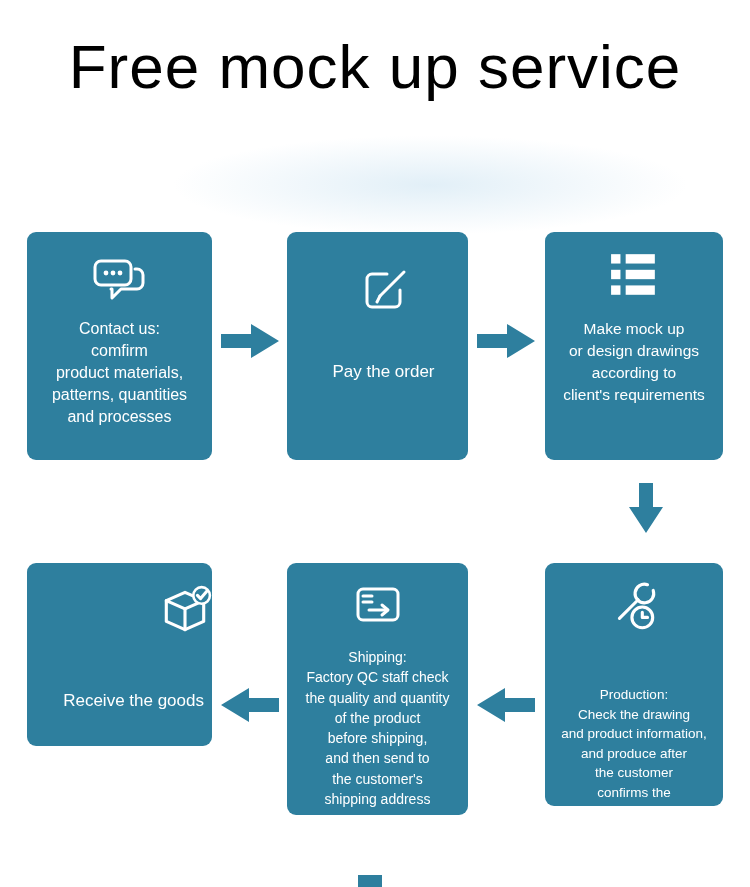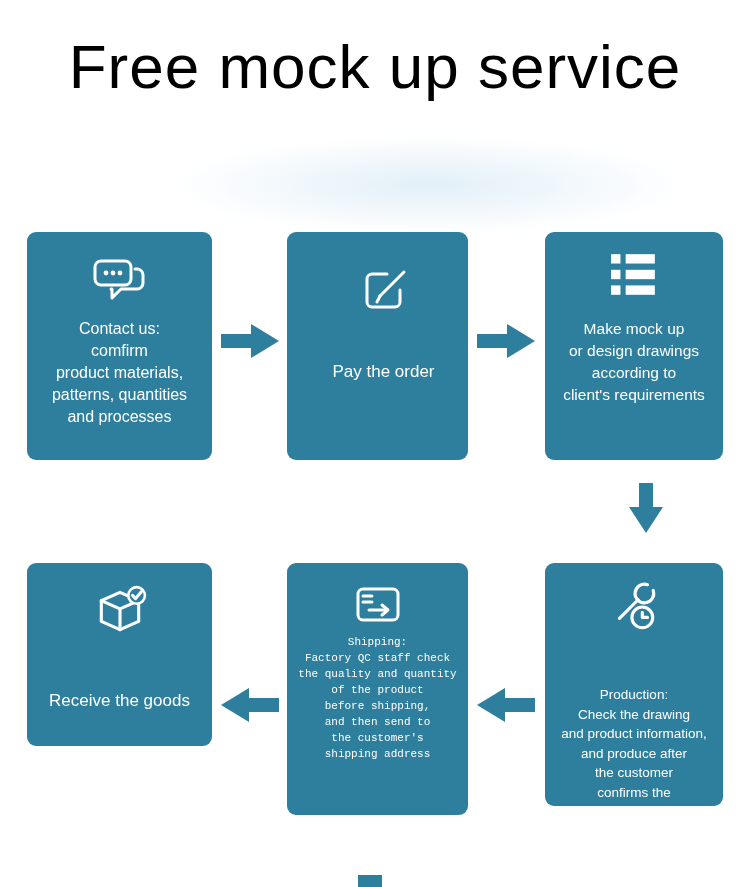--- a/index.html
+++ b/index.html
@@ -22,24 +22,24 @@
   }
   .box .txt{white-space:pre-line;padding:0 8px;}
   .box svg{display:block;flex:none;}
 
   .box1{left:27px;top:232px;width:185px;height:228px;padding-top:24px;}
   .box1 .txt{font-size:16px;line-height:1.38;margin-top:12px;}
   .box2{left:287px;top:232px;width:181px;height:228px;padding-top:34px;padding-left:12px;}
   .box2 .txt{font-size:17px;margin-top:48px;}
   .box3{left:545px;top:232px;width:178px;height:228px;padding-top:20px;}
   .box3 .txt{font-size:15.5px;line-height:1.42;margin-top:20px;}
-  .box4{left:27px;top:563px;width:185px;height:183px;padding-top:22px;}
+  .box4{left:27px;top:563px;width:185px;height:183px;padding-top:22px;align-items:flex-end;}
   .box4 .txt{font-size:17px;margin-top:54px;}
   .box5{left:287px;top:563px;width:181px;height:252px;padding-top:18px;}
-  .box5 .txt{font-size:11px;line-height:1.45;margin-top:8px;font-family:Liberation Mono, monospace;}
+  .box5 .txt{font-size:14px;line-height:1.45;margin-top:20px;}
   .box6{left:545px;top:563px;width:178px;height:243px;padding-top:16px;gap:42px;}
   .box6 .txt{font-size:13.5px;line-height:1.45;margin-top:10px;}
 
   .arrow{position:absolute;width:58px;height:38px;}
   .arrow svg,.arrow-down svg{display:block;width:100%;height:100%;}
   .arrow.flip{transform:scaleX(-1);}
   .arrow-1{left:221px;top:322px;}
   .arrow-2{left:477px;top:322px;}
   .arrow-3{left:221px;top:686px;}
   .arrow-4{left:477px;top:686px;}

